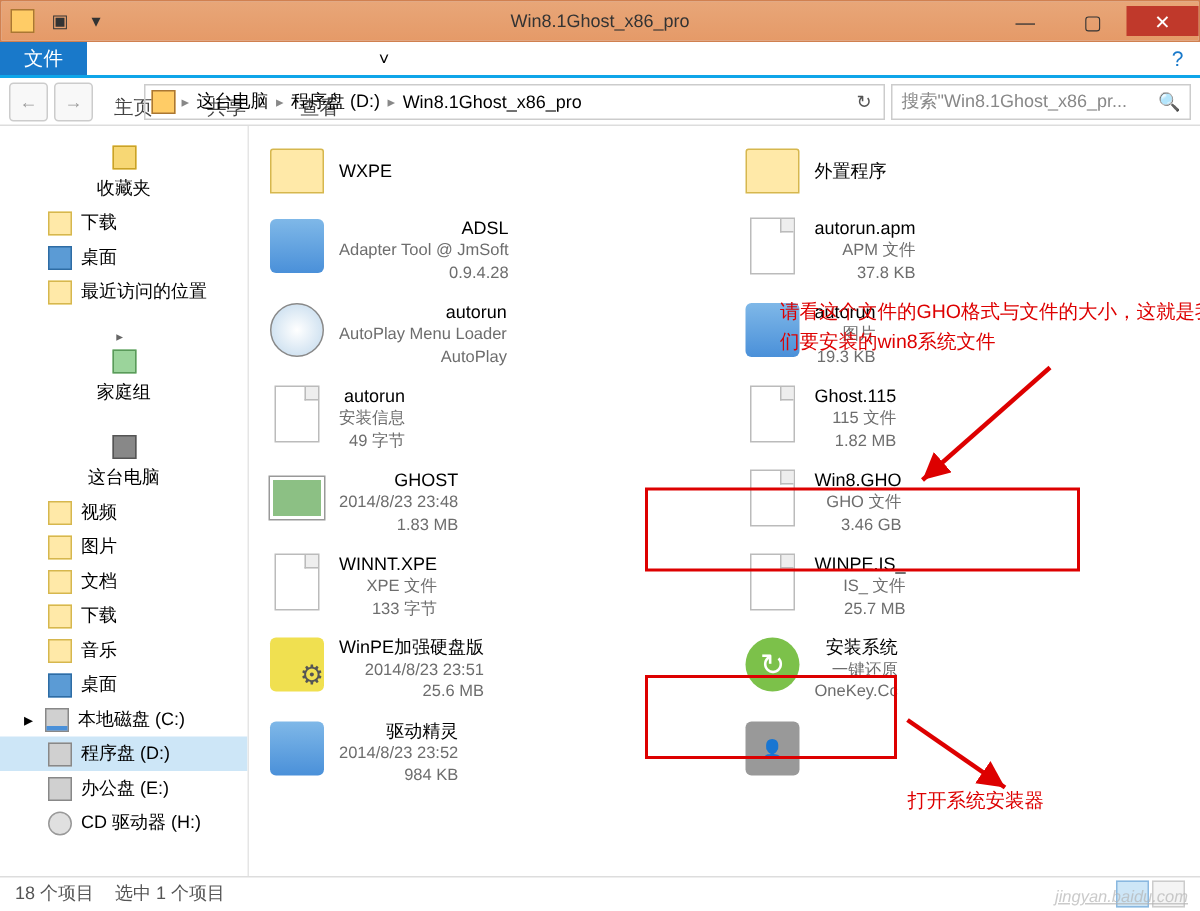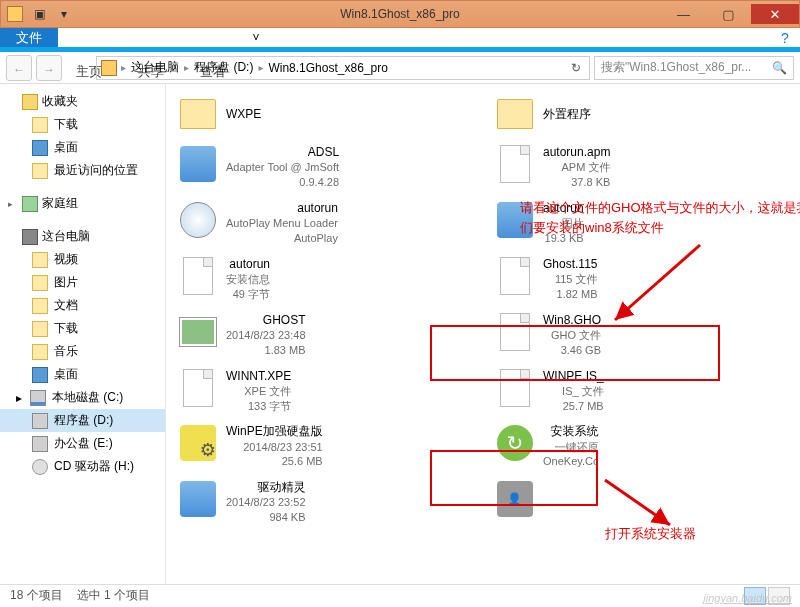--- a/index.html
+++ b/index.html
@@ -9,21 +9,21 @@
 .titlebar { height: 28px; background: linear-gradient(#e8a678, #e59a68); display: flex; align-items: center; border: 1px solid #d08050; position: relative; }
 .titlebar .sys-icon { width: 16px; height: 16px; margin: 0 6px; background: #ffcc66; border: 1px solid #aa7733; }
 .titlebar .qat { display: flex; gap: 2px; }
 .titlebar .qat-btn { width: 22px; height: 20px; display: flex; align-items: center; justify-content: center; color: #333; }
 .titlebar .title { position: absolute; left: 50%; transform: translateX(-50%); color: #333; font-size: 12px; }
 .titlebar .win-buttons { margin-left: auto; display: flex; }
 .titlebar .win-btn { width: 45px; height: 20px; display: flex; align-items: center; justify-content: center; color: #333; font-size: 13px; }
 .titlebar .win-close { background: #c0392b; color: #fff; width: 48px; }
 
 
-.ribbon { height: 24px; background: #fff; display: flex; align-items: stretch; border-bottom: 5px solid #0ea5e9; }
+.ribbon { height: 24px; background: #fff; display: flex; align-items: stretch; border-bottom: 2px solid #0ea5e9; }
 .ribbon .file-tab { background: #1979ca; color: #fff; padding: 0 16px; display: flex; align-items: center; font-size: 13px; }
 .ribbon .tab { padding: 0 18px; display: flex; align-items: center; color: #444; font-size: 13px; margin-top: 44px; }
 .ribbon .help { margin-left: auto; width: 30px; display: flex; align-items: center; justify-content: center; color: #1979ca; font-size: 14px; }
 .ribbon .expand { width: 24px; display: flex; align-items: center; justify-content: center; }
 
 
 .addressbar { height: 32px; display: flex; align-items: center; padding: 3px 6px; gap: 4px; border-bottom: 1px solid #ddd; }
 .nav-btn { width: 26px; height: 26px; border: 1px solid #ccc; border-radius: 3px; display: flex; align-items: center; justify-content: center; color: #999; background: #f8f8f8; }
 .nav-btn.enabled { color: #444; }
 .breadcrumb { flex: 1; height: 24px; border: 1px solid #ccc; display: flex; align-items: center; padding: 0 4px; gap: 2px; }
@@ -33,21 +33,21 @@
 .breadcrumb .refresh { margin-left: auto; color: #555; padding: 0 4px; }
 .searchbox { width: 200px; height: 24px; border: 1px solid #ccc; display: flex; align-items: center; padding: 0 6px; color: #888; }
 .searchbox .search-icon { margin-left: auto; }
 
 
 .main { display: flex; height: 500px; }
 
 
 .sidebar { width: 166px; border-right: 1px solid #e5e5e5; overflow-y: auto; padding-top: 6px; }
 .nav-group { margin-bottom: 10px; }
-.nav-header { display: flex; align-items: center; padding: 3px 8px; gap: 4px; }
+.nav-header { display: flex; align-items: center; padding: 3px 8px; gap: 4px; flex-direction: column; }
 .nav-header .disclosure { width: 10px; color: #666; font-size: 9px; }
 .nav-header .nh-icon { width: 16px; height: 16px; }
 .nav-item { display: flex; align-items: center; padding: 3px 8px 3px 32px; gap: 6px; }
 .nav-item .ni-icon { width: 16px; height: 16px; }
 .nav-item.selected { background: #cde6f7; }
 .icon-star { background: #f7d774; border: 1px solid #c9a227; }
 .icon-folder { background: #ffe9a8; border: 1px solid #d6b74e; }
 .icon-desktop { background: #5b9bd5; border: 1px solid #2e6ca4; }
 .icon-pc { background: #888; border: 1px solid #555; }
 .icon-disk { background: #d0d0d0; border: 1px solid #888; }

